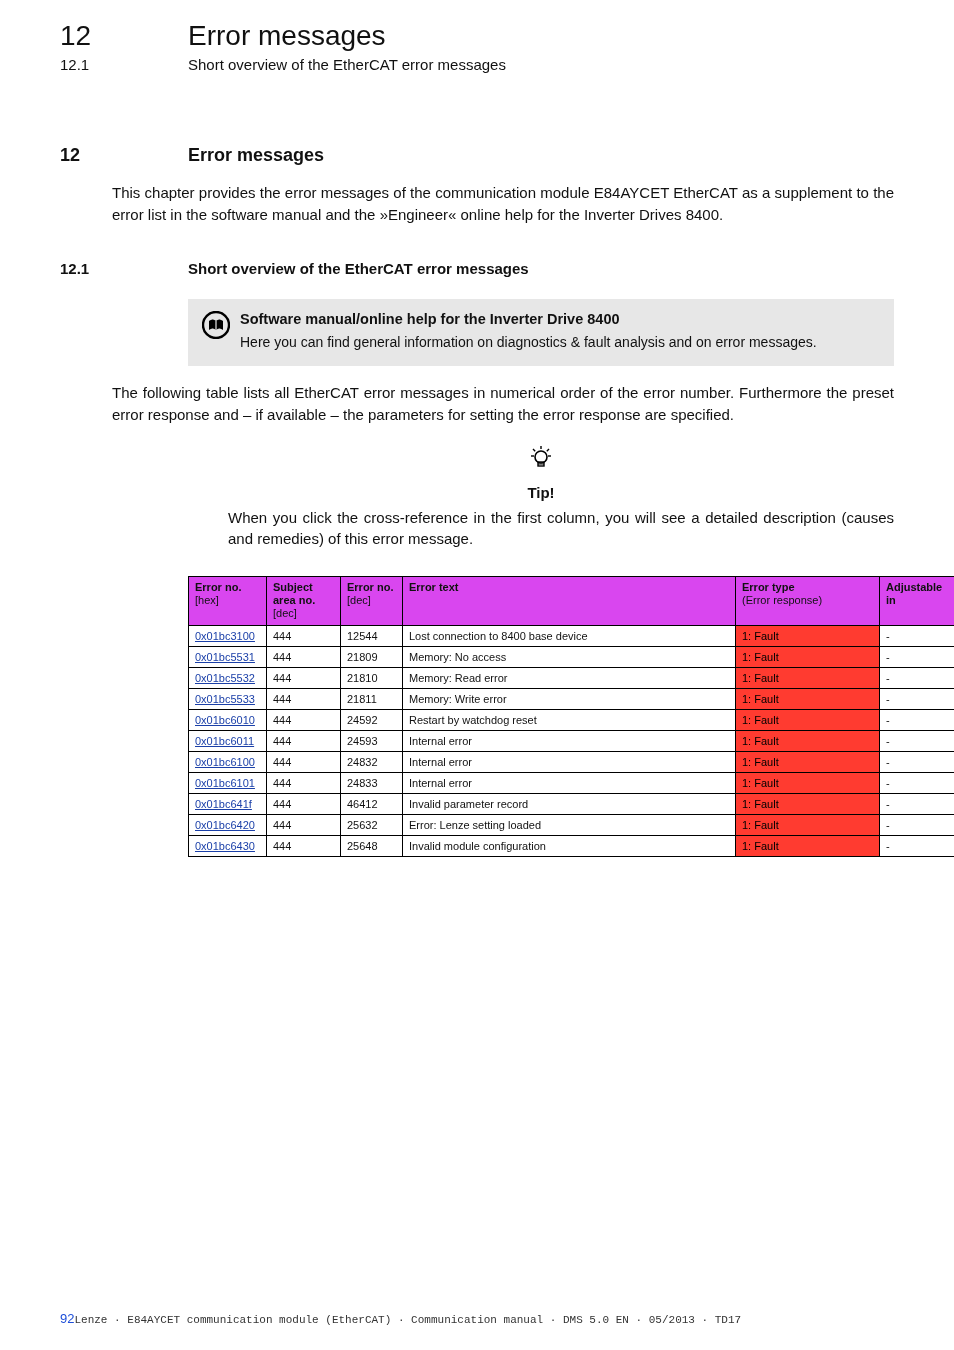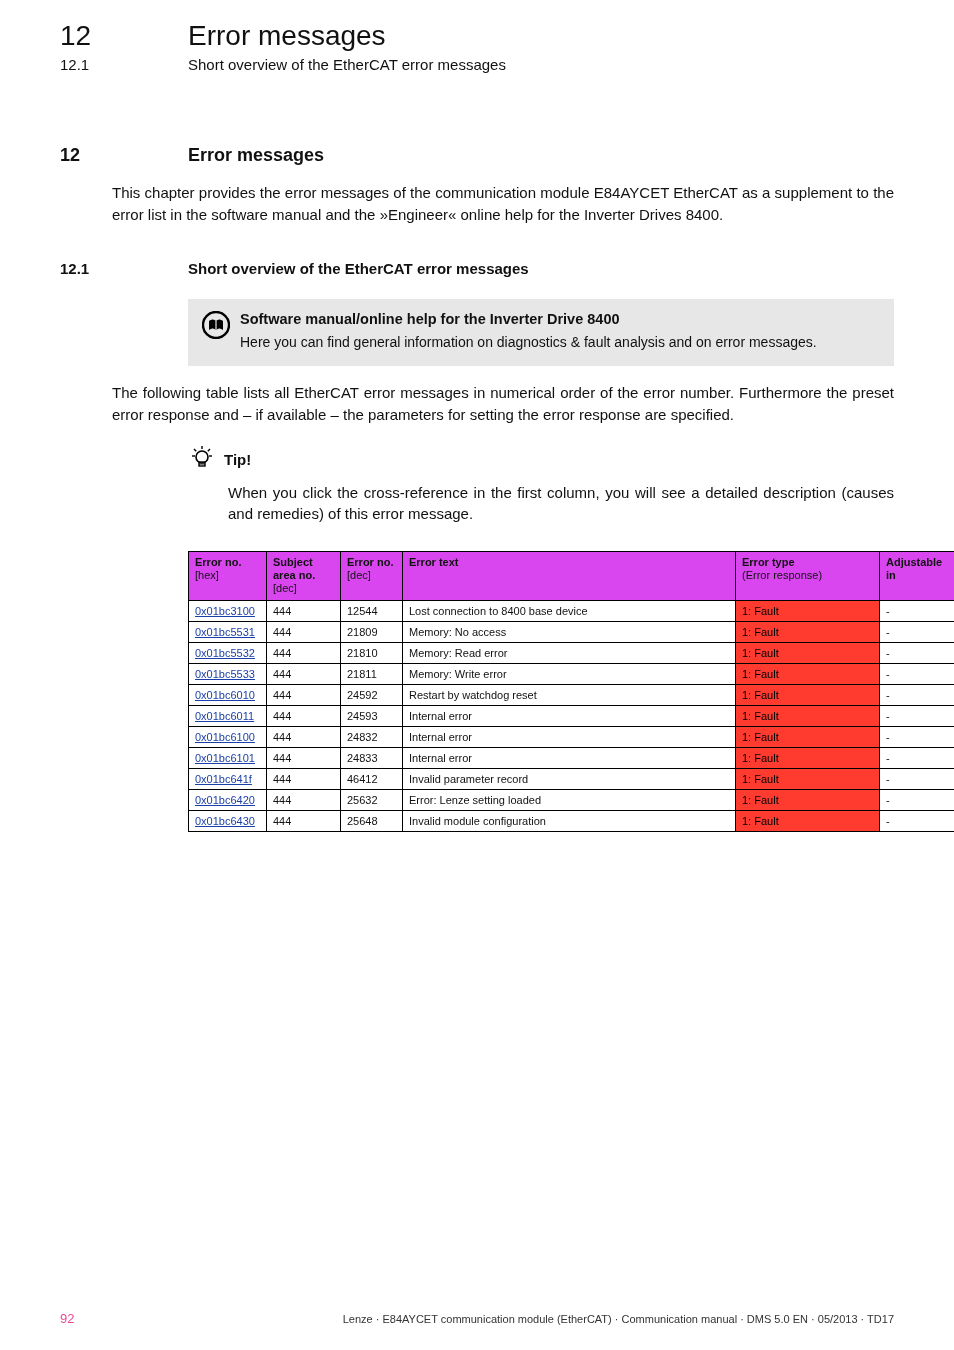--- a/index.html
+++ b/index.html
@@ -26,42 +26,42 @@
   .subsect-title { font-size: 15px; font-weight: 700; }
 
   .callout-box { margin-left: 128px; margin-top: 22px; background: #e7e7e7; padding: 12px 14px 14px 14px; position: relative; }
   .callout-row { display: flex; align-items: flex-start; gap: 10px; }
   .callout-icon-wrap { flex: 0 0 auto; }
   .callout-content { flex: 1; }
   .callout-heading { font-weight: 700; font-size: 14.5px; margin-bottom: 6px; }
   .callout-text { font-size: 14px; line-height: 1.4; }
 
   .tip-block { margin-left: 128px; margin-top: 18px; }
-  .tip-row { display: flex; align-items: center; gap: 8px; }
+  .tip-row { display: flex; align-items: center; gap: 8px; flex-direction: column; }
   .tip-label { font-weight: 700; font-size: 15px; }
   .tip-text { margin-left: 40px; margin-top: 6px; font-size: 15px; line-height: 1.45; text-align: justify; }
 
   table.err { margin-left: 128px; margin-top: 26px; border-collapse: collapse; width: 768px; font-size: 11px; }
   table.err th, table.err td { border: 1px solid #000; padding: 4px 6px; vertical-align: top; text-align: left; }
   table.err th { background: #d946ef; font-weight: 700; line-height: 1.2; }
   table.err th .sub { font-weight: 400; display: block; }
   table.err td .hex-link { color: #1a3fa8; text-decoration: underline; }
   table.err td .adj-link { color: #1a3fa8; text-decoration: underline; }
   table.err td.fault { background: #ff3b30; color: #000; }
 
   .col-hex { width: 78px; }
   .col-subj { width: 74px; }
   .col-dec { width: 62px; }
   .col-text { width: auto; }
   .col-type { width: 144px; }
   .col-adj { width: 76px; }
 
   .footer { position: absolute; bottom: 24px; left: 60px; right: 60px; display: flex; justify-content: space-between; align-items: baseline; font-size: 11px; color: #333; border: none; }
-  .footer .pageno { font-size: 13px; color: #ec4899; }
-  .footer .footertext { text-align: right; flex: 1; }
+  .footer .pageno { font-size: 13px; color: #1d4ed8; }
+  .footer .footertext { flex: 1; font-family: Liberation Mono, monospace; }
 </style>
 </head>
 <body>
 
 <div class="page">
 
   <div class="rh-row">
     <div class="rh-num">12</div>
     <div class="rh-title">Error messages</div>
   </div>

